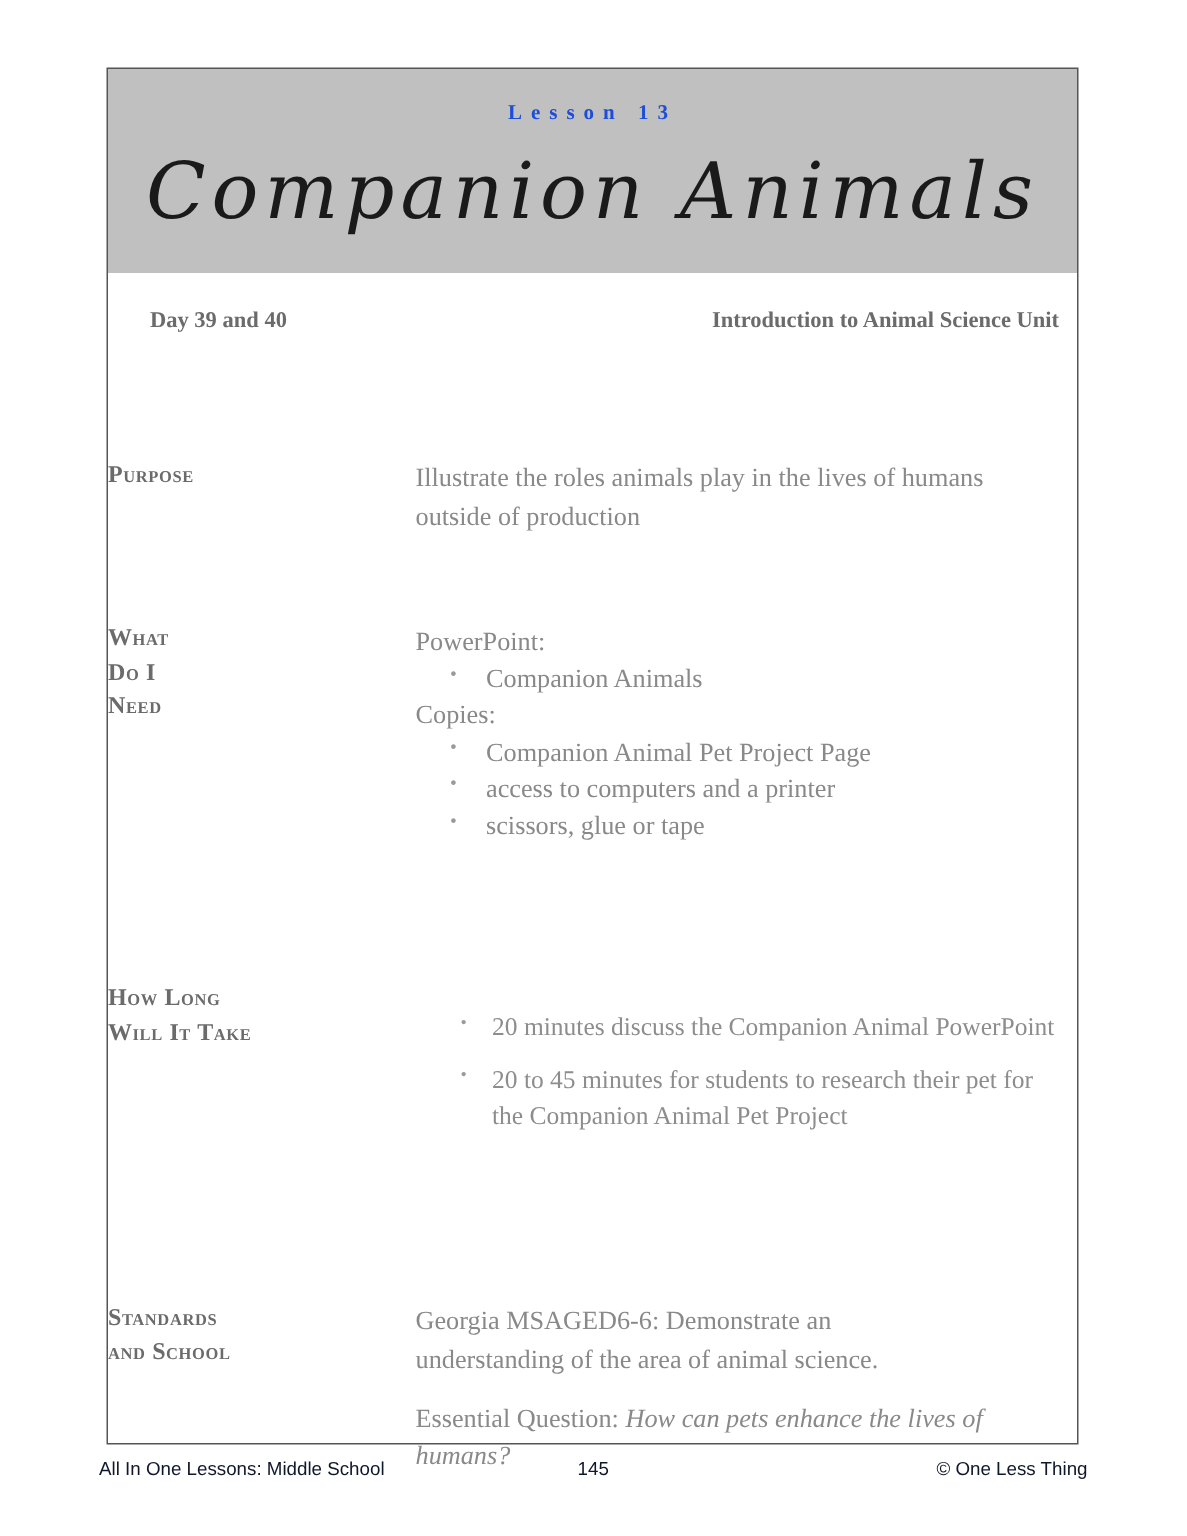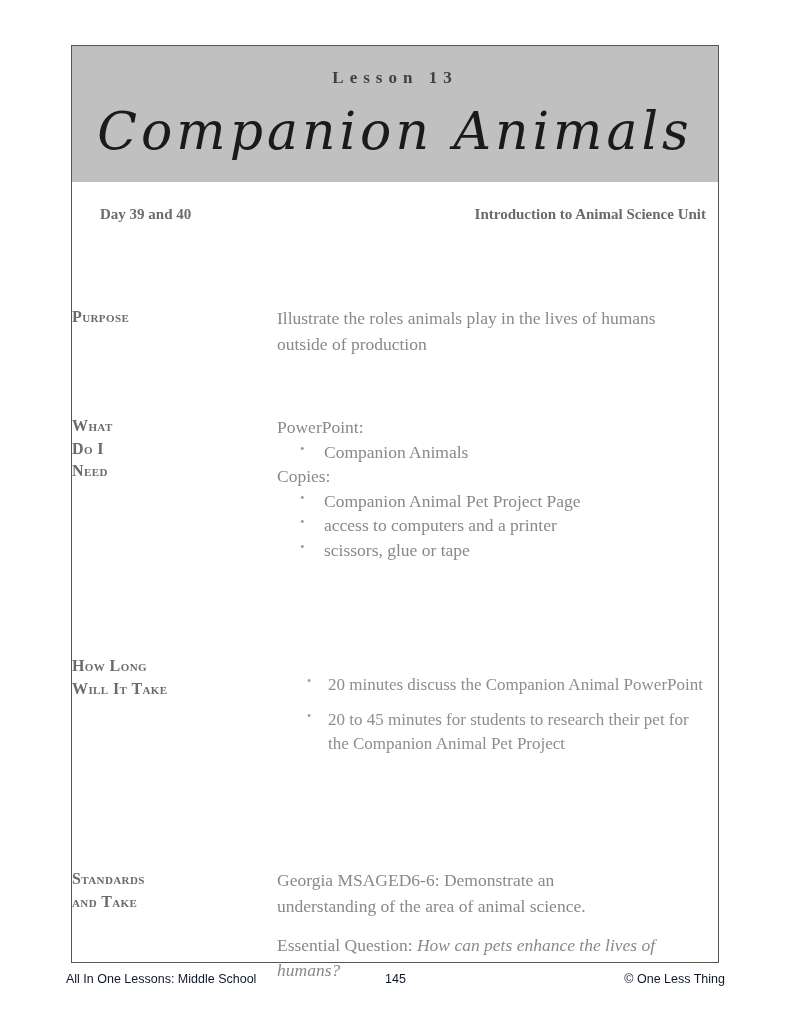--- a/index.html
+++ b/index.html
@@ -39,23 +39,23 @@
   .title-band {
     position: absolute;
     left: 0;
     top: 0;
     right: 0;
     height: 136px;
     background: #c0c0c0;
     text-align: center;
   }
   .lesson-number {
-    color: #404040;
+    color: #1d4ed8;
     font-weight: bold;
-    font-size: 17px;
+    font-size: 14px;
     letter-spacing: 6px;
     padding-top: 23px;
     line-height: 1;
     font-family: "Liberation Serif", "DejaVu Serif", serif;
   }
   .lesson-title {
     color: #1a1a1a;
     font-style: italic;
     font-size: 52px;
     letter-spacing: 4px;
@@ -239,21 +239,21 @@
           <ul class="bullets small">
             <li>20 minutes discuss the Companion Animal PowerPoint</li>
             <li>20 to 45 minutes for students to research their pet for the Companion Animal Pet Project</li>
           </ul>
         </div>
       </div>
 
       <div class="section" style="top:634px;">
         <div class="sec-label">
           <div>Standards</div>
-          <div>and Take</div>
+          <div>and School</div>
         </div>
         <div class="sec-body">
           <p>Georgia MSAGED6-6: Demonstrate an</p>
           <p>understanding of the area of animal science.</p>
           <p class="para-gap"><span class="eq-label">Essential Question:</span> <span class="eq-italic">How can pets enhance the lives of humans?</span></p>
         </div>
       </div>
 
     </div>
   </div>

